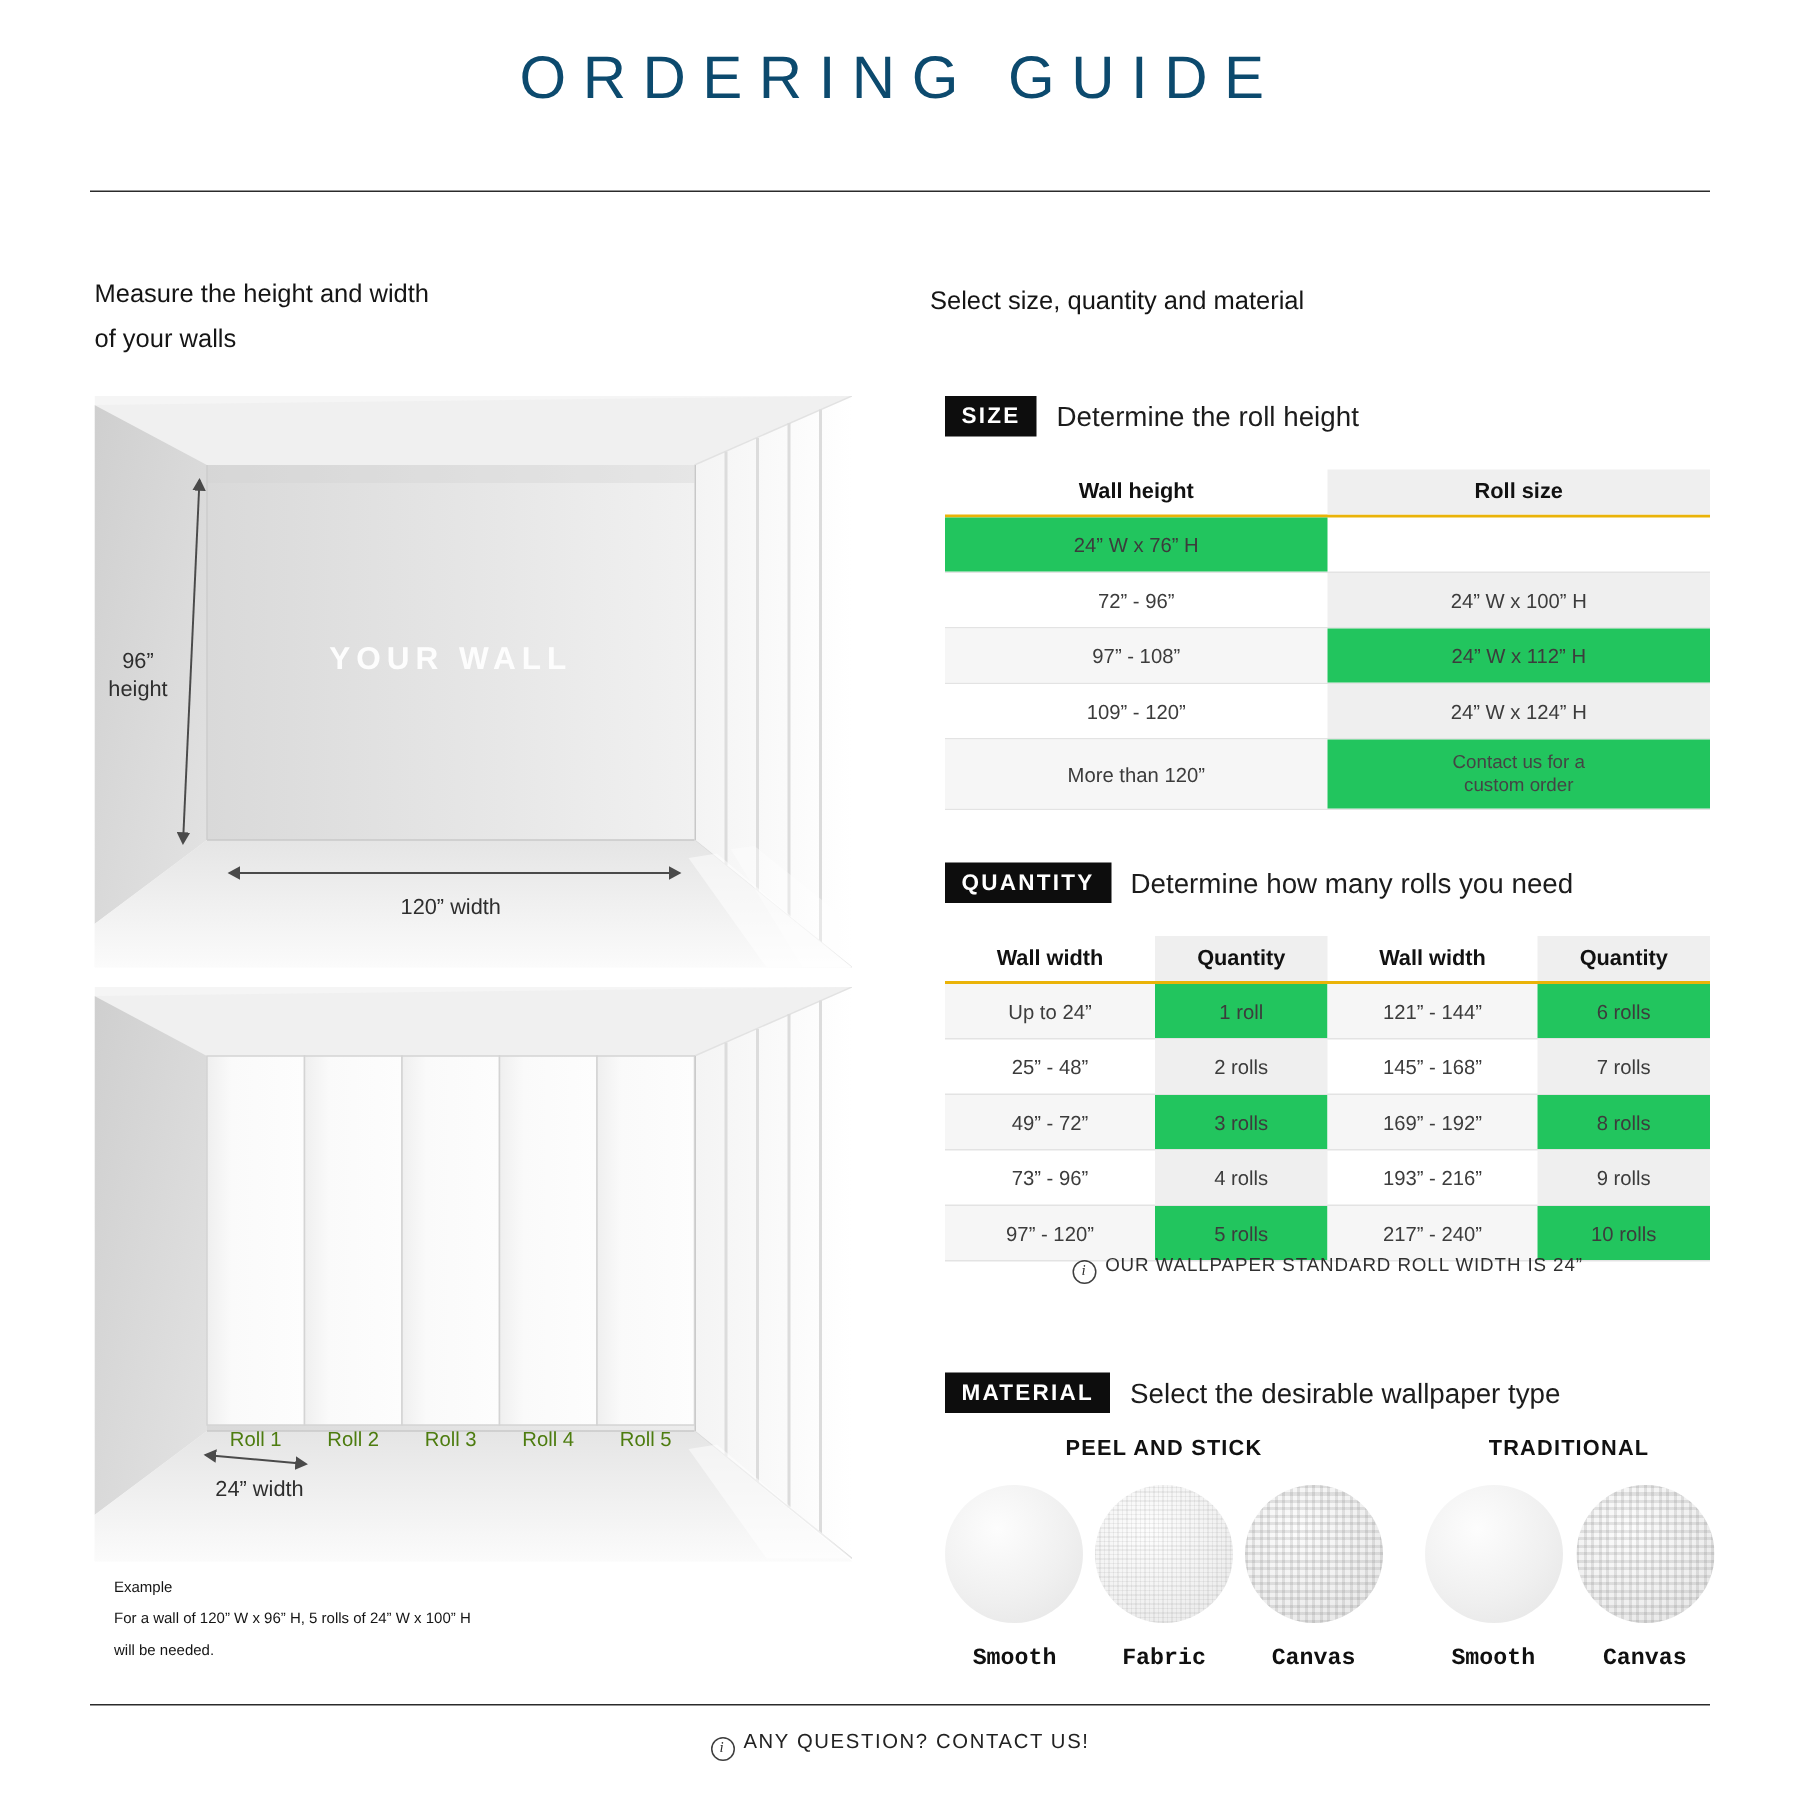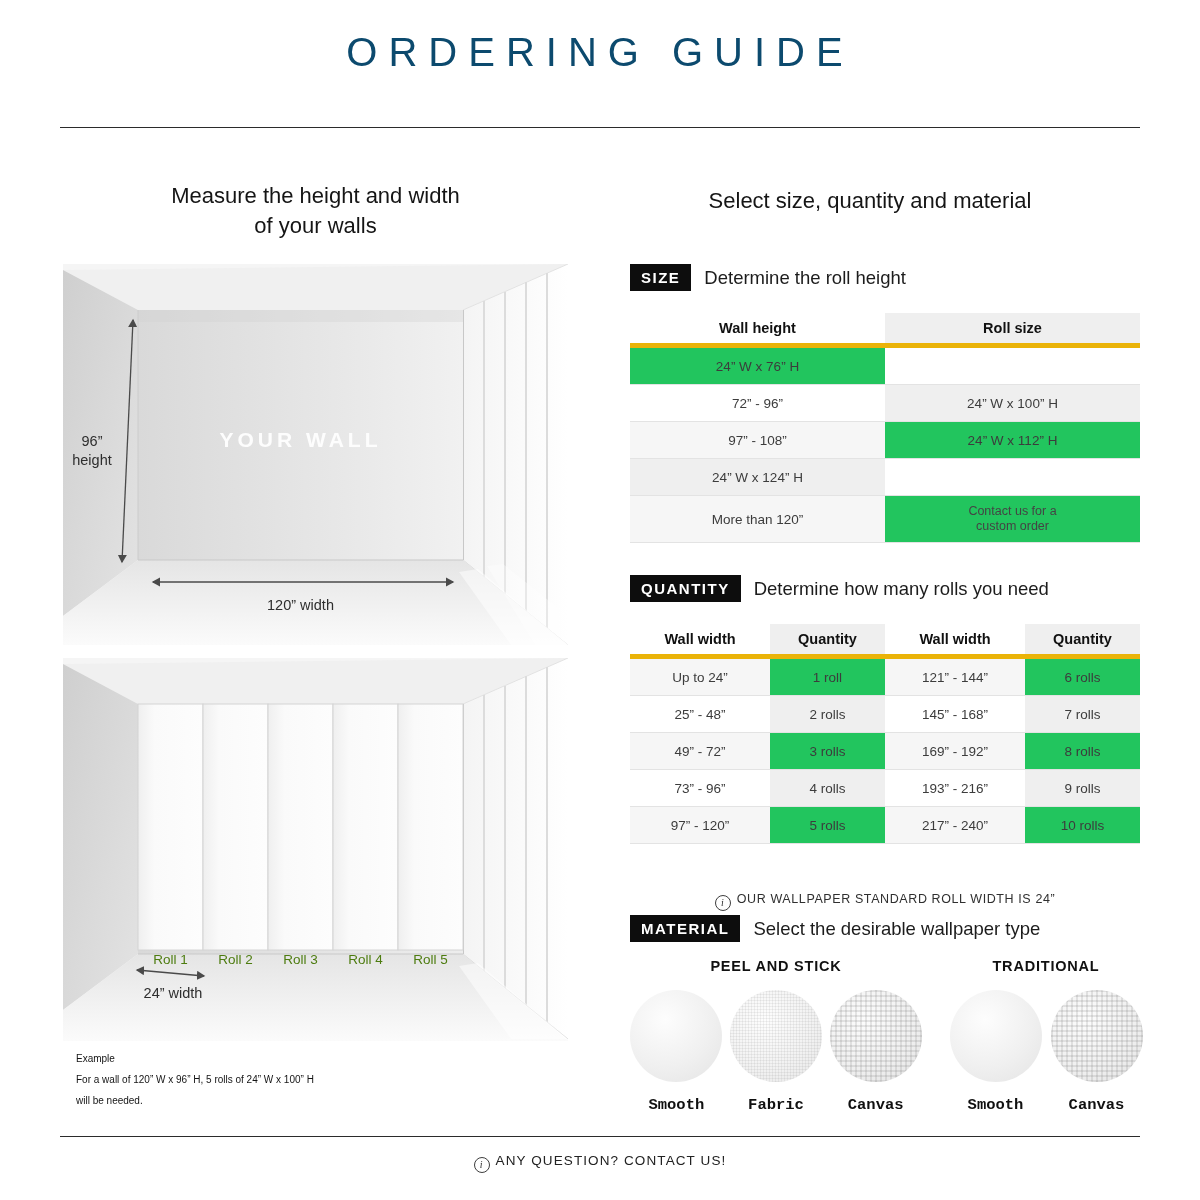--- a/index.html
+++ b/index.html
@@ -9,21 +9,21 @@
   }
   .page-title {
     position:absolute; top:30px; left:0; width:100%; text-align:center;
     font-size:40px; font-weight:500; letter-spacing:11px; color:#0c4a6e; white-space:nowrap;
   }
   .rule { position:absolute; left:60px; width:1080px; height:0; border-top:1.5px solid #2b2b2b; }
   .rule-top { top:127px; }
   .rule-bottom { top:1136px; border-top-width:1px; }
 
   .col-heading {
-    position:absolute; font-size:22px; line-height:30px; text-align:center;
+    position:absolute; font-size:17px; line-height:30px; 
     color:#151515; white-space:pre-line; font-weight:400;
   }
   #left-heading { top:181px; left:63px; width:505px; }
   #right-heading { top:186px; left:620px; width:500px; }
 
   .room { position:absolute; left:63px; width:505px; }
   #room1 { top:264px; height:381px; }
   #room2 { top:658px; height:383px; }
   .room svg { display:block; }
   .dim-label {
@@ -51,33 +51,33 @@
   .badge {
     background:#0d0d0d; color:#ffffff; font-weight:700; font-size:15px;
     letter-spacing:1.5px; padding:5px 11px; white-space:nowrap;
   }
   .section-sub { font-size:18.5px; color:#1c1c1c; white-space:nowrap; }
 
   .tbl { position:absolute; left:630px; width:510px; font-size:13.5px; color:#3c3c3c; }
   #size-tbl { top:313px; }
   #qty-tbl  { top:624px; }
   .trow { display:flex; height:36px; border-bottom:1px solid #e3e3e3; }
-  .trow.thead { height:30px; font-weight:700; font-size:14.5px; color:#111111; border-bottom:5px solid #eab308; }
+  .trow.thead { height:30px; font-weight:700; font-size:14.5px; color:#111111; border-bottom:2px solid #eab308; }
   .trow.tall { height:46px; }
   .cell { display:flex; align-items:center; justify-content:center; text-align:center; white-space:pre-line; }
   .size-c1 { width:255px; }
   .size-c2 { width:255px; background:#efefef; }
   .q-w { width:140px; }
   .q-q { width:115px; background:#efefef; }
   .trow.odd .size-c1, .trow.odd .q-w { background:#f6f6f6; }
   .trow.odd .size-c2, .trow.odd .q-q { background:#22c55e; }
   .small-cell { font-size:12.5px; line-height:15px; color:#444444; }
 
   .note {
-    position:absolute; left:630px; top:892px; width:510px; text-align:center;
+    position:absolute; left:630px; top:836px; width:510px; text-align:center;
     font-size:12.5px; letter-spacing:0.6px; color:#2f2f2f;
   }
   .info-i {
     display:inline-block; width:14px; height:14px; border:1px solid #3e3e3e; border-radius:50%;
     font-size:10px; line-height:14px; text-align:center; font-style:italic;
     font-family:"Liberation Serif", serif; margin-right:6px; vertical-align:-2.5px; color:#2f2f2f;
   }
 
   .mat-group { position:absolute; top:958px; }
   #mat-peel { left:630px; width:292px; }
@@ -241,20 +241,21 @@
     </div>
     <div class="trow">
       <div class="cell size-c1">72” - 96”</div>
       <div class="cell size-c2">24” W x 100” H</div>
     </div>
     <div class="trow odd">
       <div class="cell size-c1">97” - 108”</div>
       <div class="cell size-c2">24” W x 112” H</div>
     </div>
     <div class="trow">
+      <div class="cell size-c1">109” - 120”</div>
       <div class="cell size-c2">24” W x 124” H</div>
     </div>
     <div class="trow odd tall">
       <div class="cell size-c1">More than 120”</div>
       <div class="cell size-c2 small-cell">Contact us for a
 custom order</div>
     </div>
   </div>
 
   <div id="qty-head" class="section-head">

